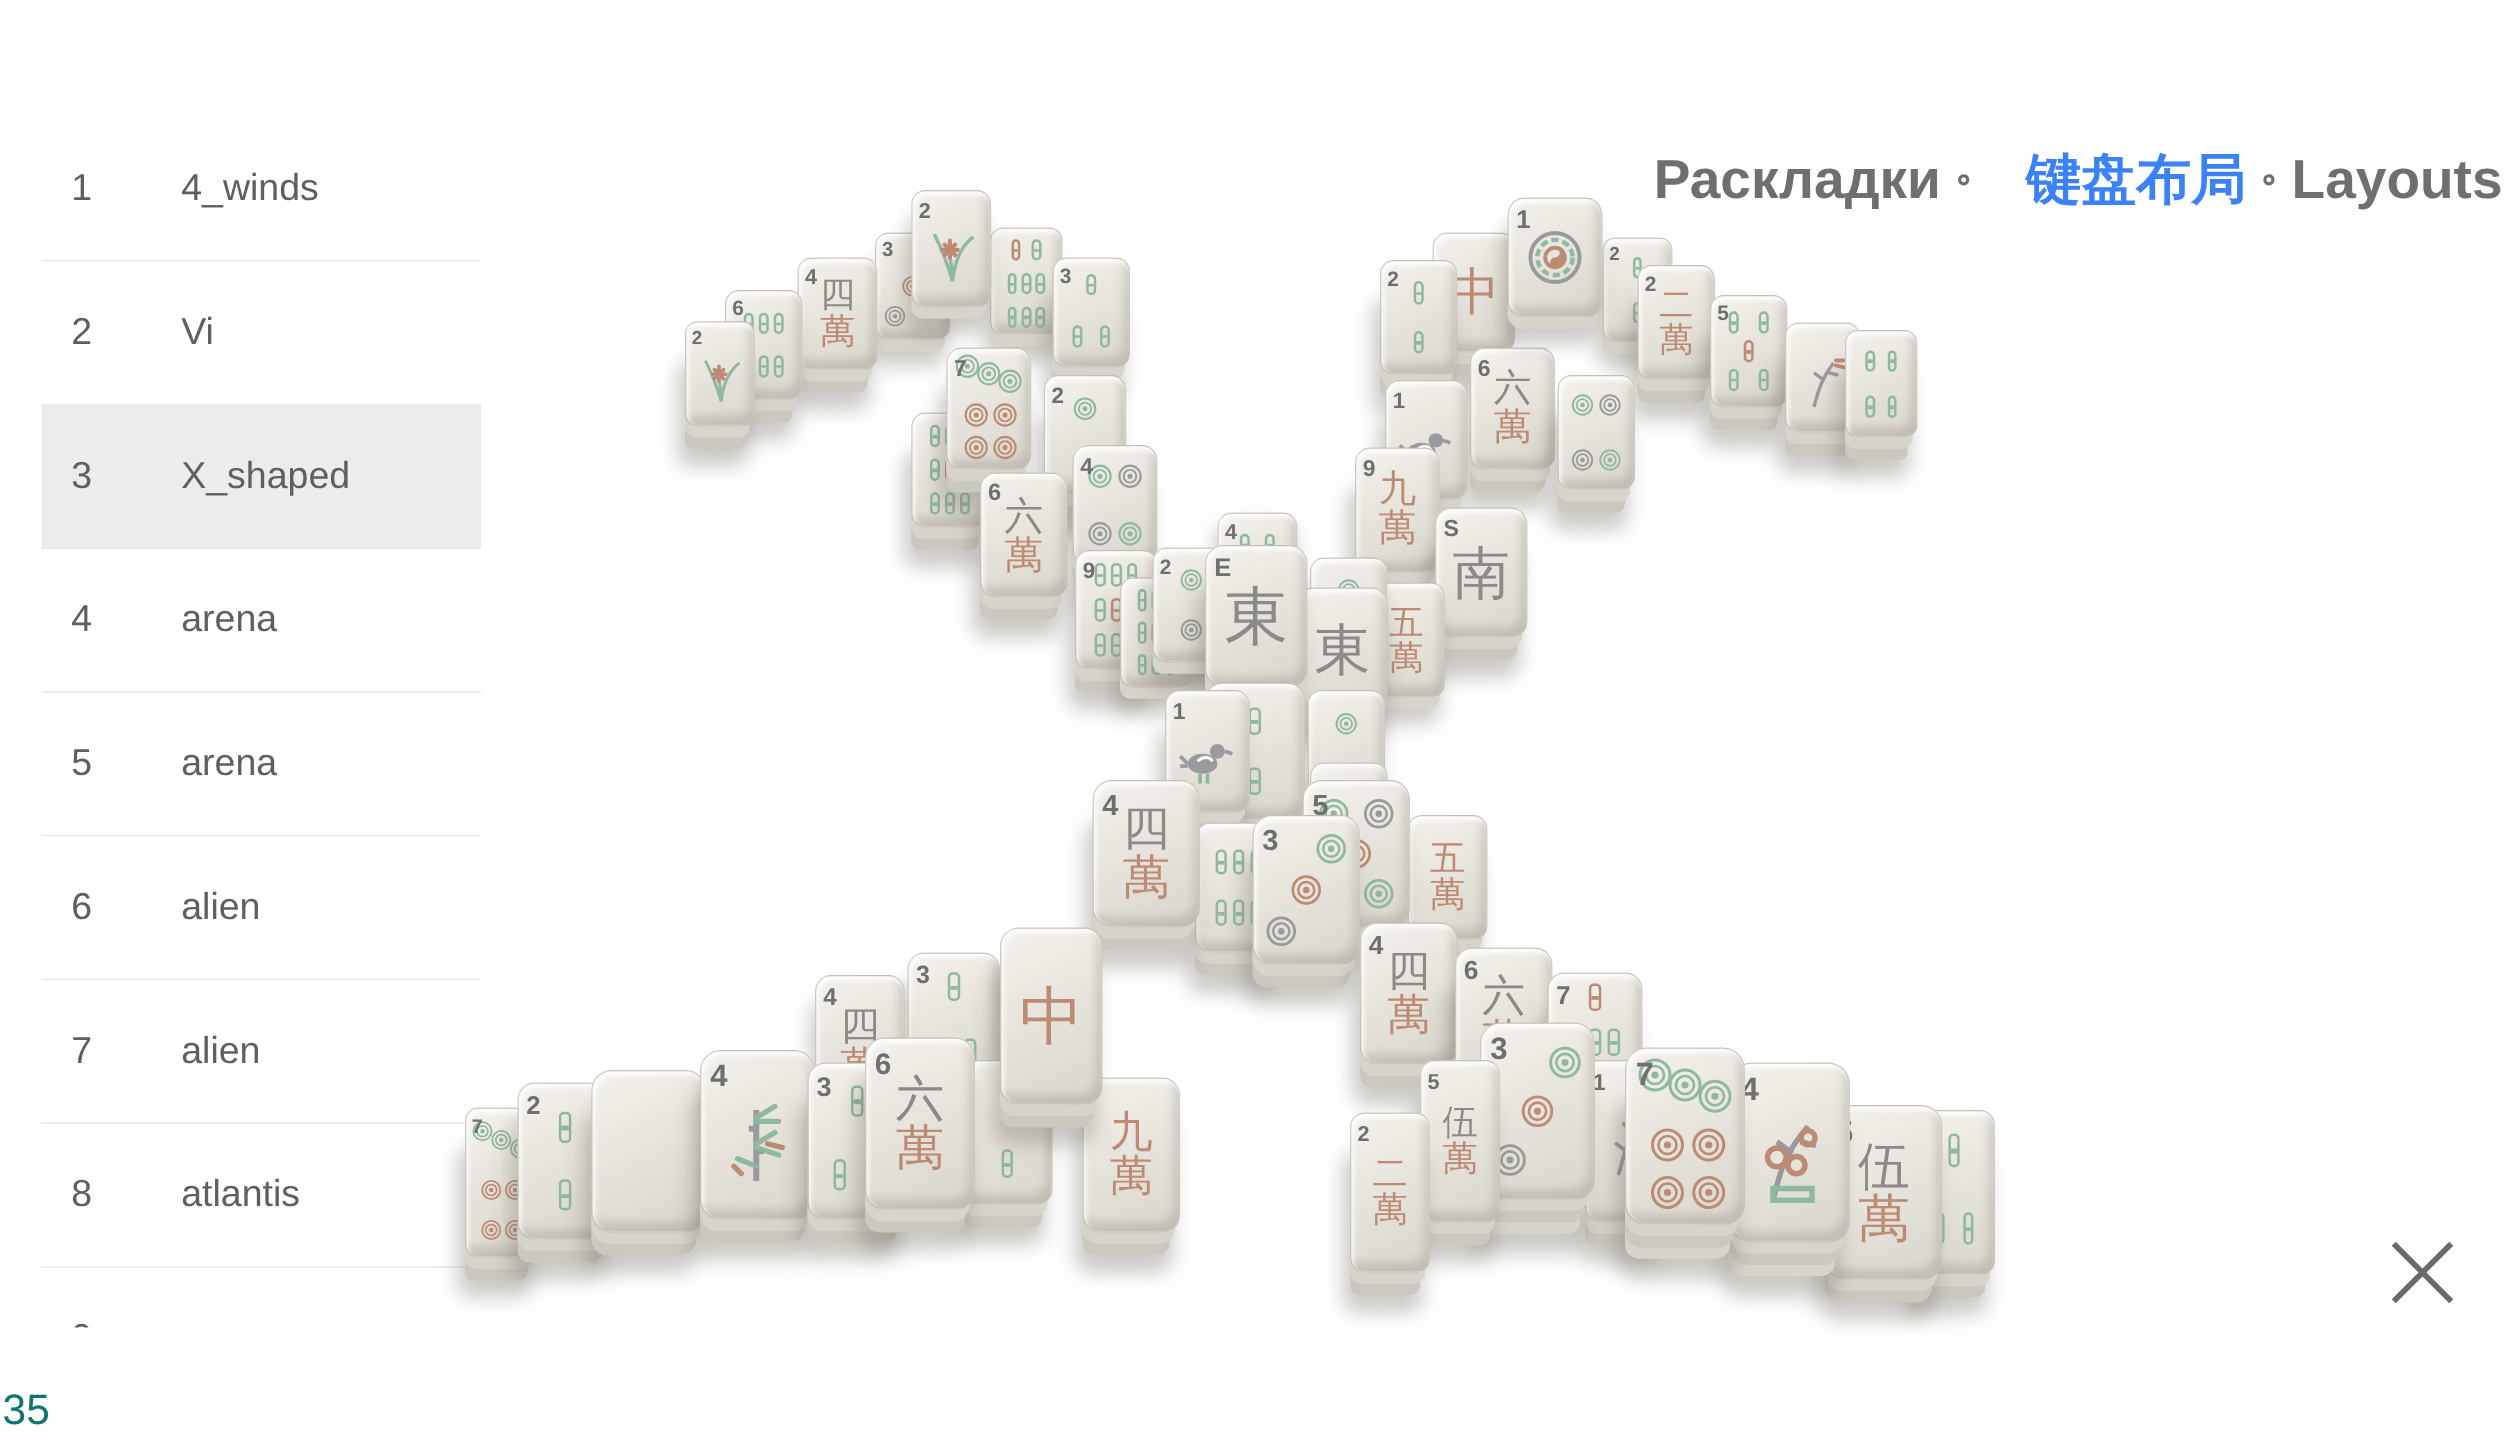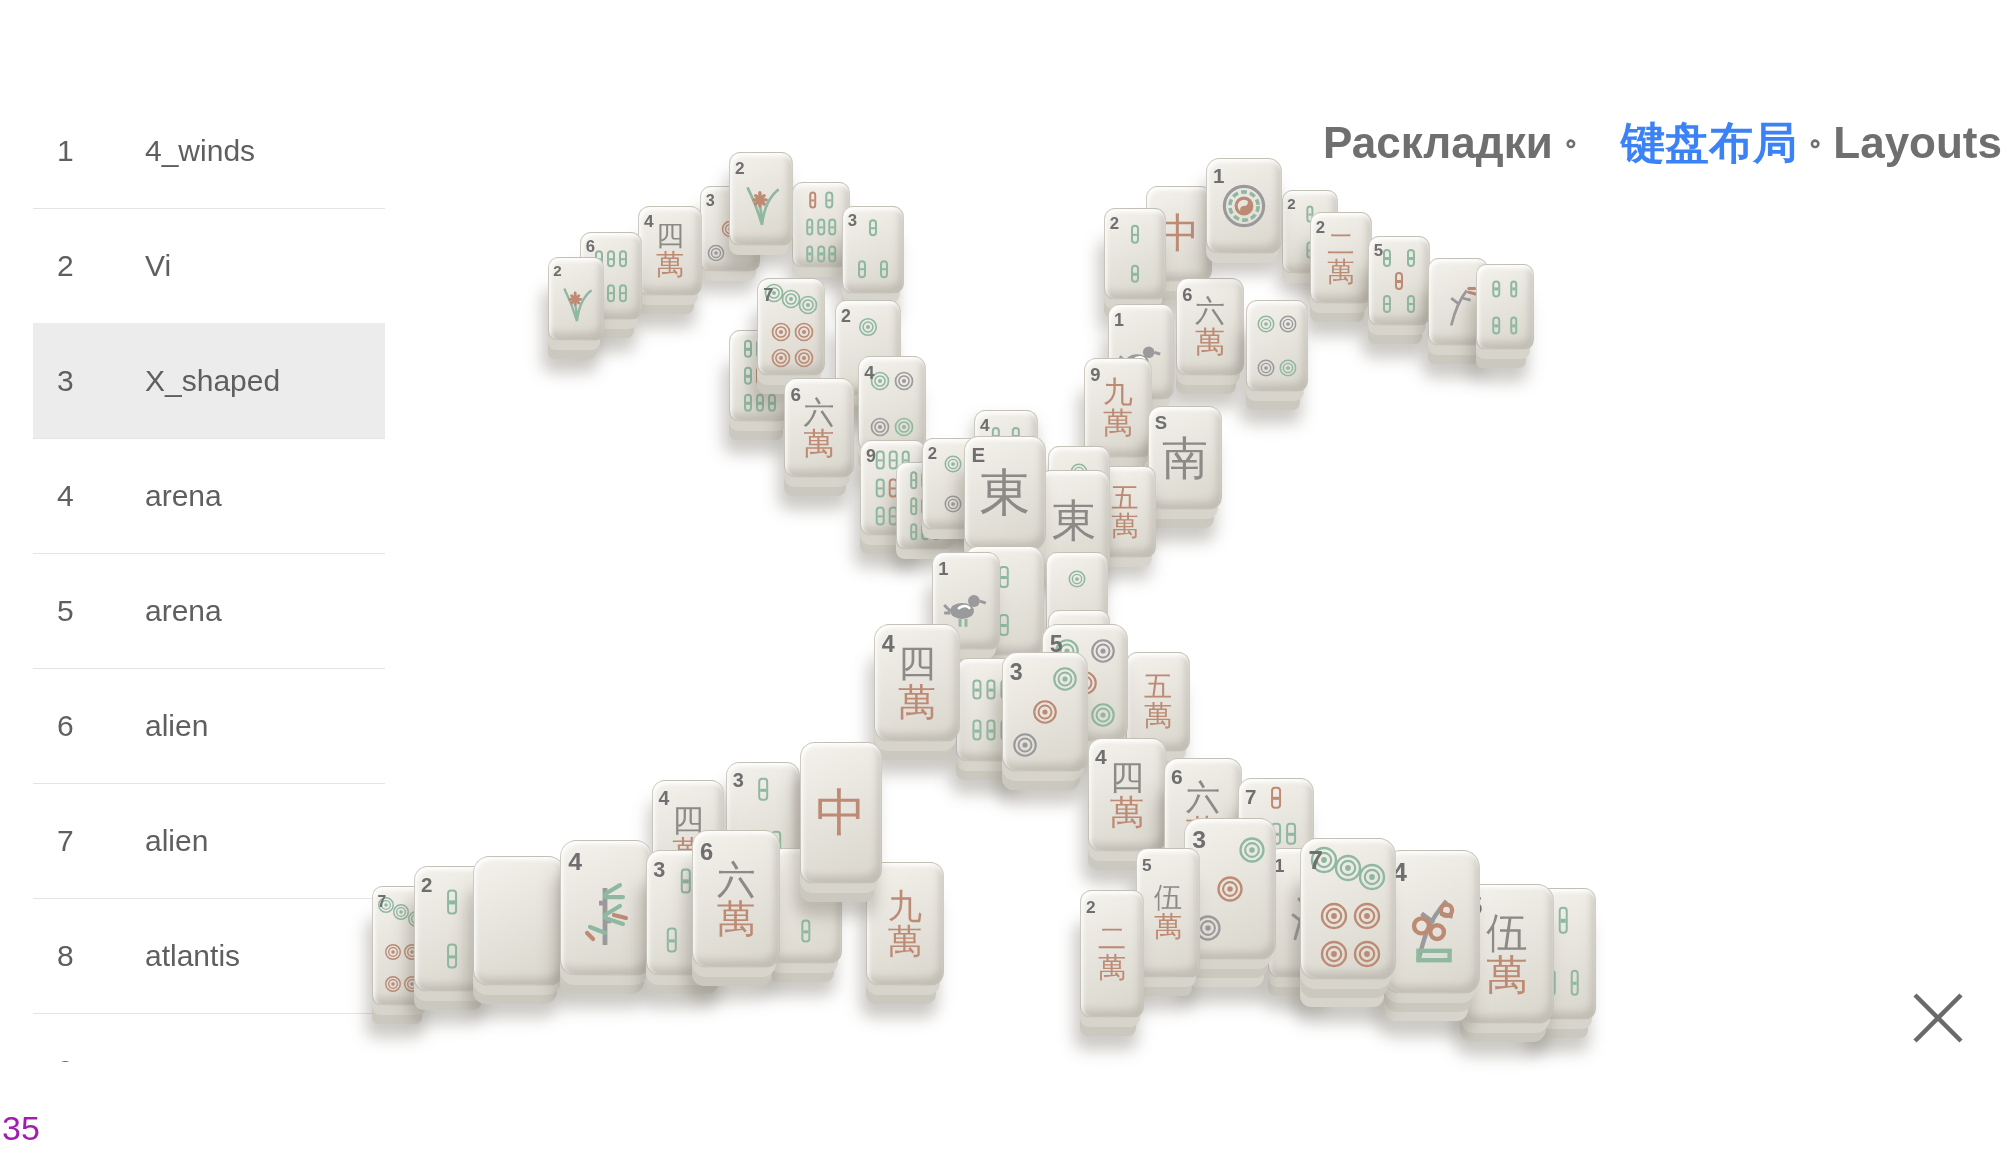--- a/index.html
+++ b/index.html
@@ -33,21 +33,21 @@
            align-items:center;justify-content:center;line-height:1.02;z-index:1;}
   .ch-gray{color:#8b8a86;} .ch-red{color:#bd8a74;}
   .windL{position:absolute;top:5%;left:8%;font-weight:700;color:#6f6f6f;z-index:3;}
   .dot,.stick,.fsvg{position:absolute;transform:translate(-50%,-50%);}
   .stick{border-radius:4px;box-sizing:border-box;}
   .stick .notch{position:absolute;left:0;right:0;top:45%;height:16%;}
 
   
   .close-btn{position:absolute;left:1908px;top:988px;width:60px;height:60px;
              background:none;border:none;padding:0;cursor:pointer;}
-  .page-count{position:absolute;left:2px;bottom:6px;font-size:34px;color:#a21caf;}
+  .page-count{position:absolute;left:2px;bottom:6px;font-size:34px;color:#0f766e;}
 </style>
 </head>
 <body>
 
 <h1 class="title"><span>Раскладки</span><span class="sep">∘</span><span class="zh">键盘布局</span><span class="sep">∘</span><span>Layouts</span></h1>
 
 <ul class="layout-list">
     <li class="layout-row">
       <span class="num">1</span>
       <span class="lbl">4_winds</span>

